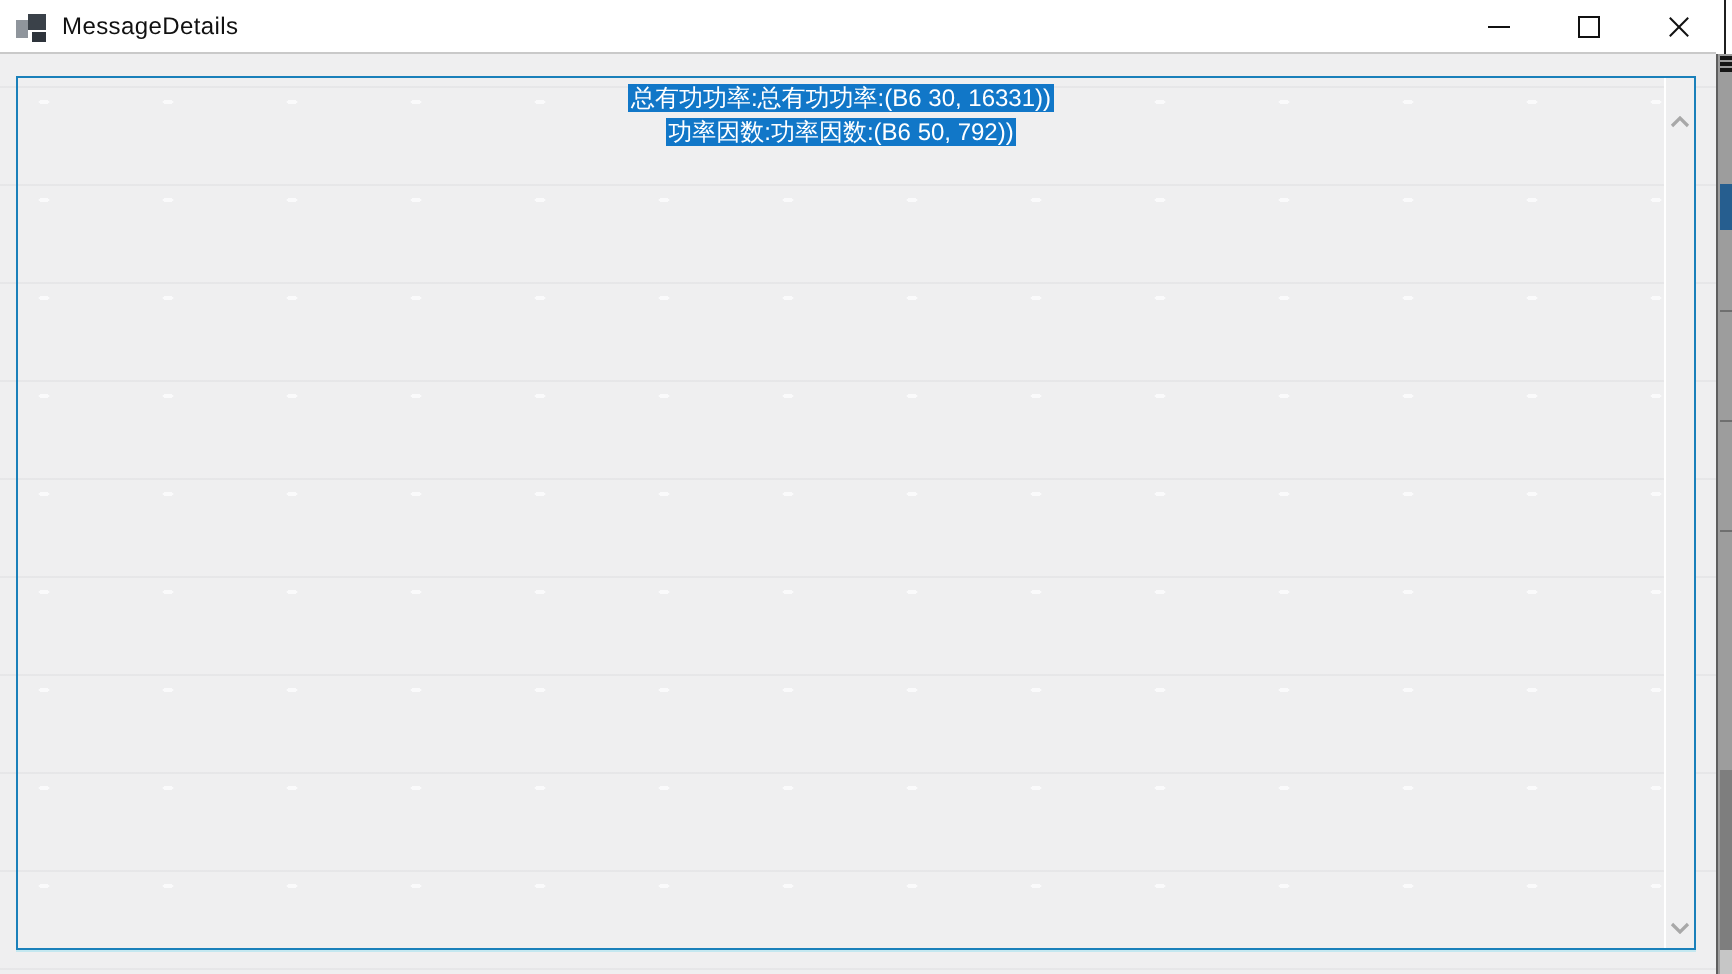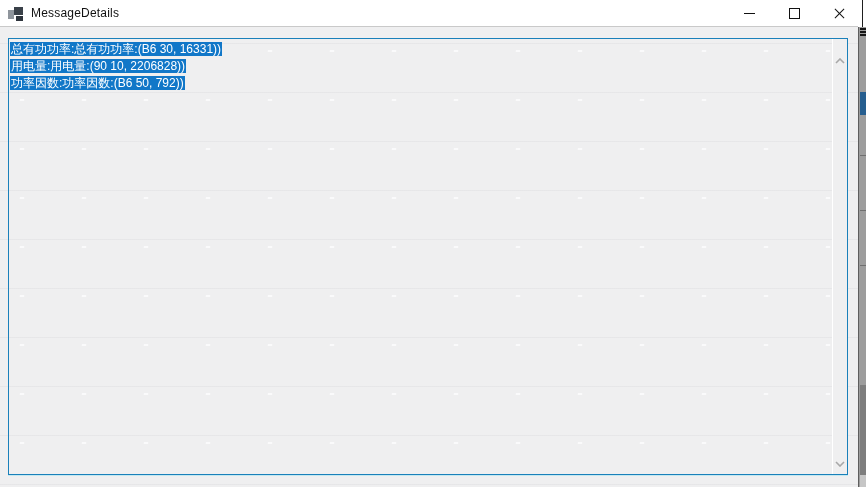--- a/index.html
+++ b/index.html
@@ -54,21 +54,21 @@
     position:absolute;left:8px;top:11px;width:840px;height:437px;
     box-sizing:border-box;
     border:1px solid #1a80ba;
     background:transparent;
     box-shadow:0 1px 0 rgba(160,225,240,0.55);
   }
   .lines{
     position:absolute;left:1px;top:2px;right:16px;
     font-size:12px;line-height:17px;color:#000;
   }
-  .msg-line{height:17px;white-space:nowrap;}
+  .msg-line{height:17px;white-space:nowrap;text-align:center;}
   .sel{
     background:#1177c8;color:#ffffff;padding:0 1px;
   }
   
   .vscroll{
     position:absolute;top:0;right:0;bottom:0;width:14px;
     border-left:1px solid #ffffff;
     background:#efeff0;
   }
   .scroll-btn{position:absolute;left:0;width:14px;height:16px;display:flex;align-items:center;justify-content:center;}
@@ -112,21 +112,20 @@
         <div class="glyph-close-a"></div>
         <div class="glyph-close-b"></div>
       </div>
     </div>
   </div>
 
   <div class="client">
     <div class="textbox">
       <div class="lines">
         <div class="msg-line"><span class="sel">总有功功率:总有功功率:(B6 30, 16331))</span></div>
-        <div class="msg-line"><span class="sel">用电量:用电量:(90 10, 2206828))</span></div>
         <div class="msg-line"><span class="sel">功率因数:功率因数:(B6 50, 792))</span></div>
       </div>
       <div class="vscroll">
         <div class="scroll-btn up">
           <svg width="10" height="6">
               <polyline points="1,5 5,1 9,5" stroke="#a8a8a8" stroke-width="1.6" fill="none"></polyline>
             </svg>
         </div>
         <div class="scroll-btn down">
           <svg width="10" height="6">

